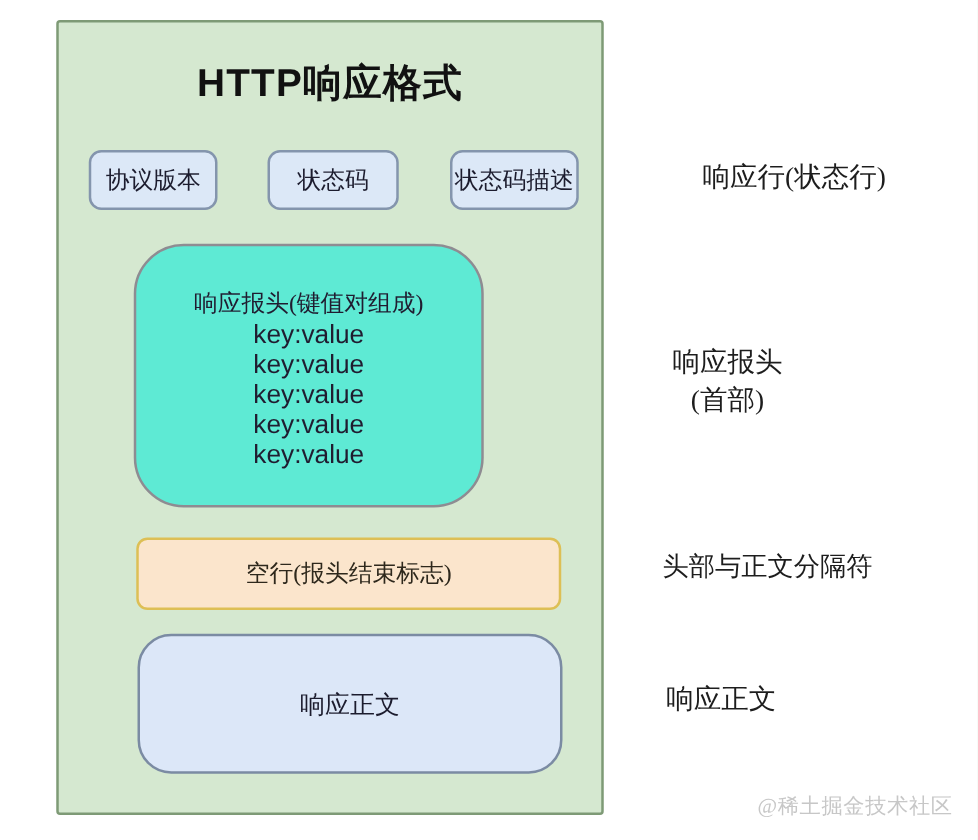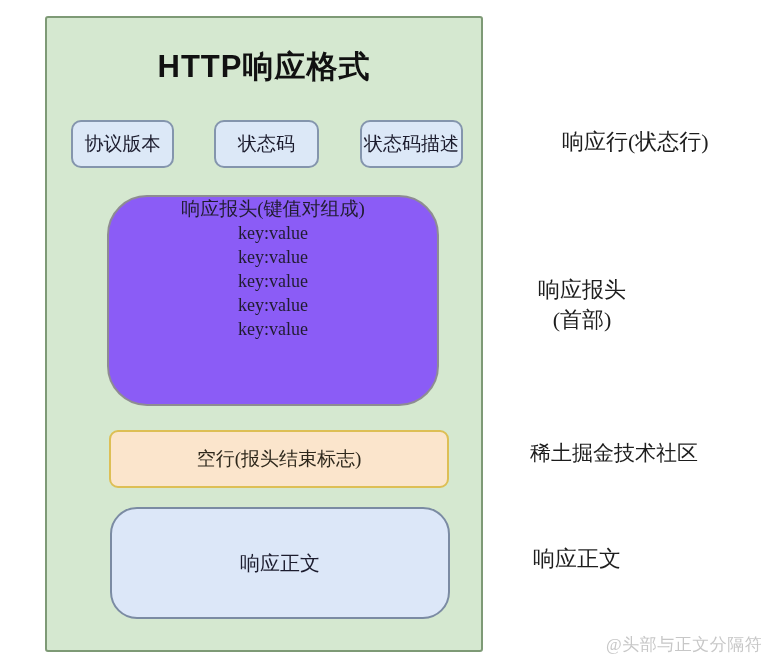--- a/index.html
+++ b/index.html
@@ -52,36 +52,37 @@
     font-size: 19px;
     color: #1c1c2e;
   }
   .status-box.b1 { left: 24px;  width: 103px; }
   .status-box.b2 { left: 167px; width: 105px; }
   .status-box.b3 { left: 313px; width: 103px; }
   .headers-box {
     position: absolute;
     left: 60px;
     top: 177px;
-    width: 332px;
+    width: 280px;
     height: 211px;
-    background: #8b5cf6;
+    background: #5eead4;
     border: 2px solid #8e8c92;
     border-radius: 40px;
     box-sizing: border-box;
     text-align: center;
+    padding-top: 35px;
     color: #201c30;
   }
   .headers-title {
     font-size: 19px;
     line-height: 24px;
   }
   .kv-entry {
-    font-family: Liberation Serif, serif;
-    font-size: 18px;
+    font-family: Liberation Sans, sans-serif;
+    font-size: 21px;
     line-height: 24px;
     color: #201c30;
   }
   .blank-box {
     position: absolute;
     left: 62px;
     top: 412px;
     width: 340px;
     height: 58px;
     background: #fbe5cc;
@@ -158,19 +159,19 @@
 
   </div>
 
   <div class="annotation ann-status">响应行(状态行)</div>
 
   <div class="annotation ann-headers">
     <span>响应报头</span><br>
     <span>(首部)</span>
   </div>
 
-  <div class="annotation ann-separator">稀土掘金技术社区</div>
+  <div class="annotation ann-separator">头部与正文分隔符</div>
 
   <div class="annotation ann-body">响应正文</div>
 
-  <div class="watermark">@头部与正文分隔符</div>
+  <div class="watermark">@稀土掘金技术社区</div>
 
 </div>
 
 </body></html>

